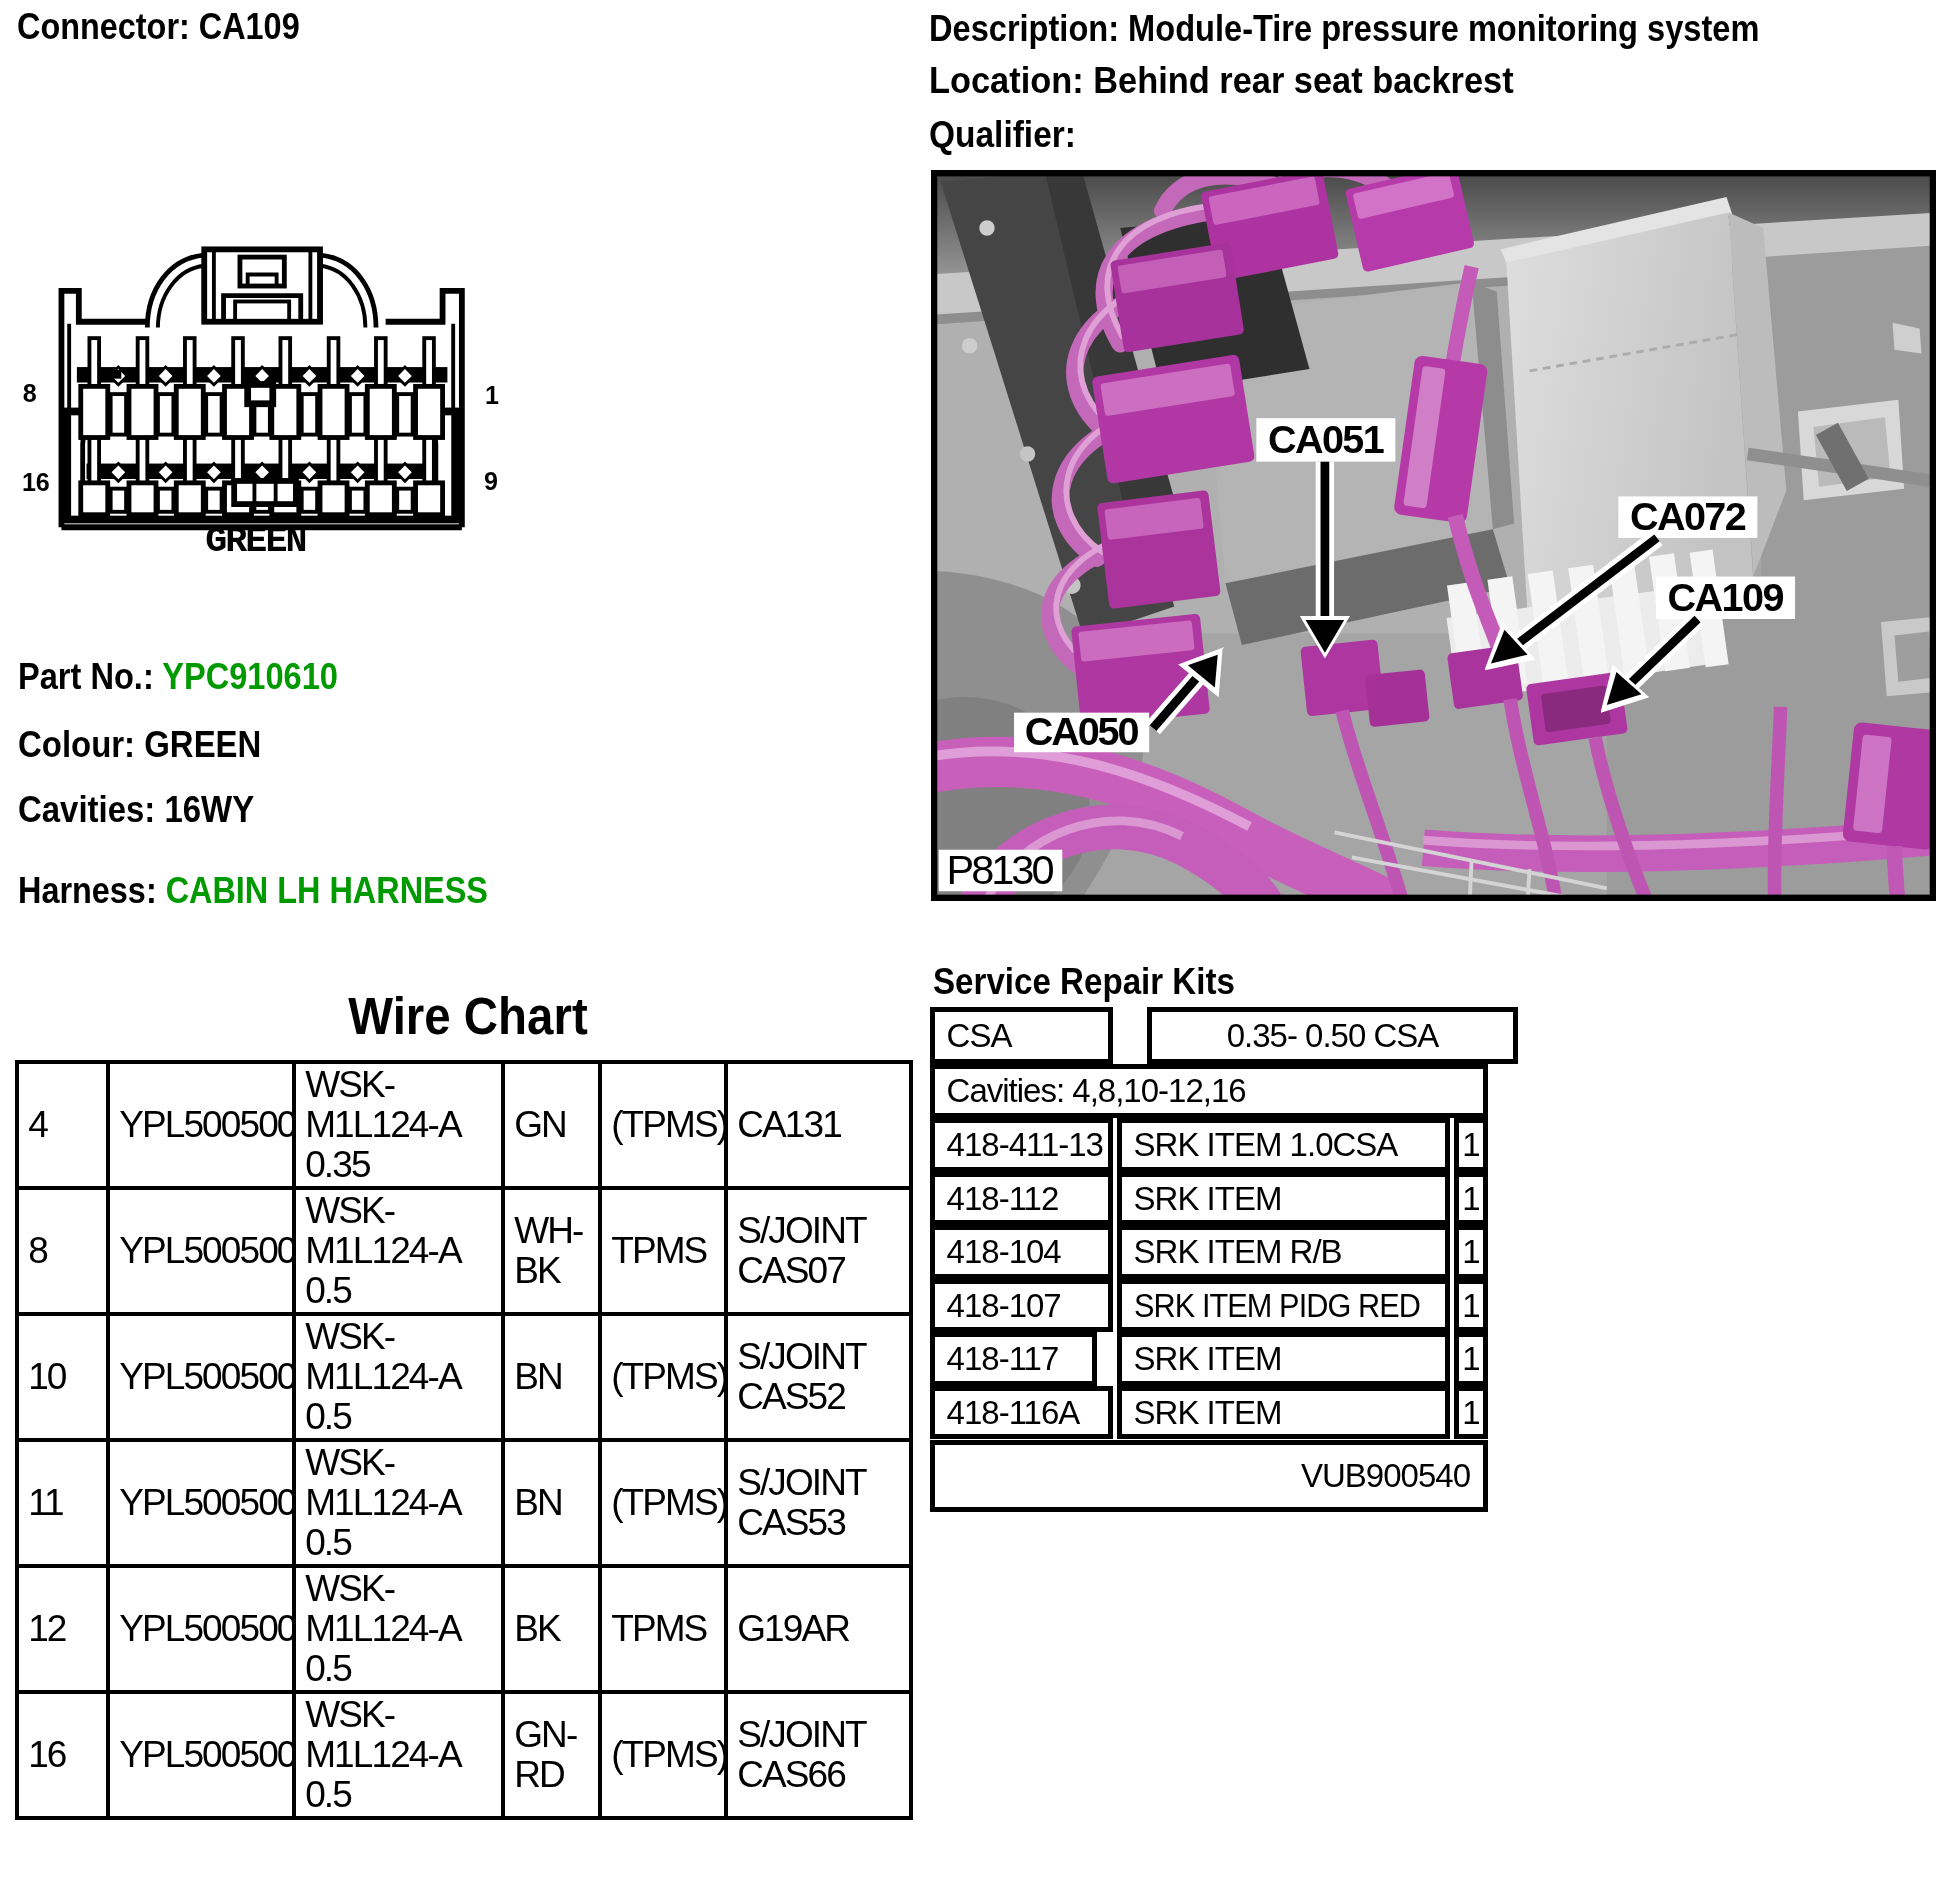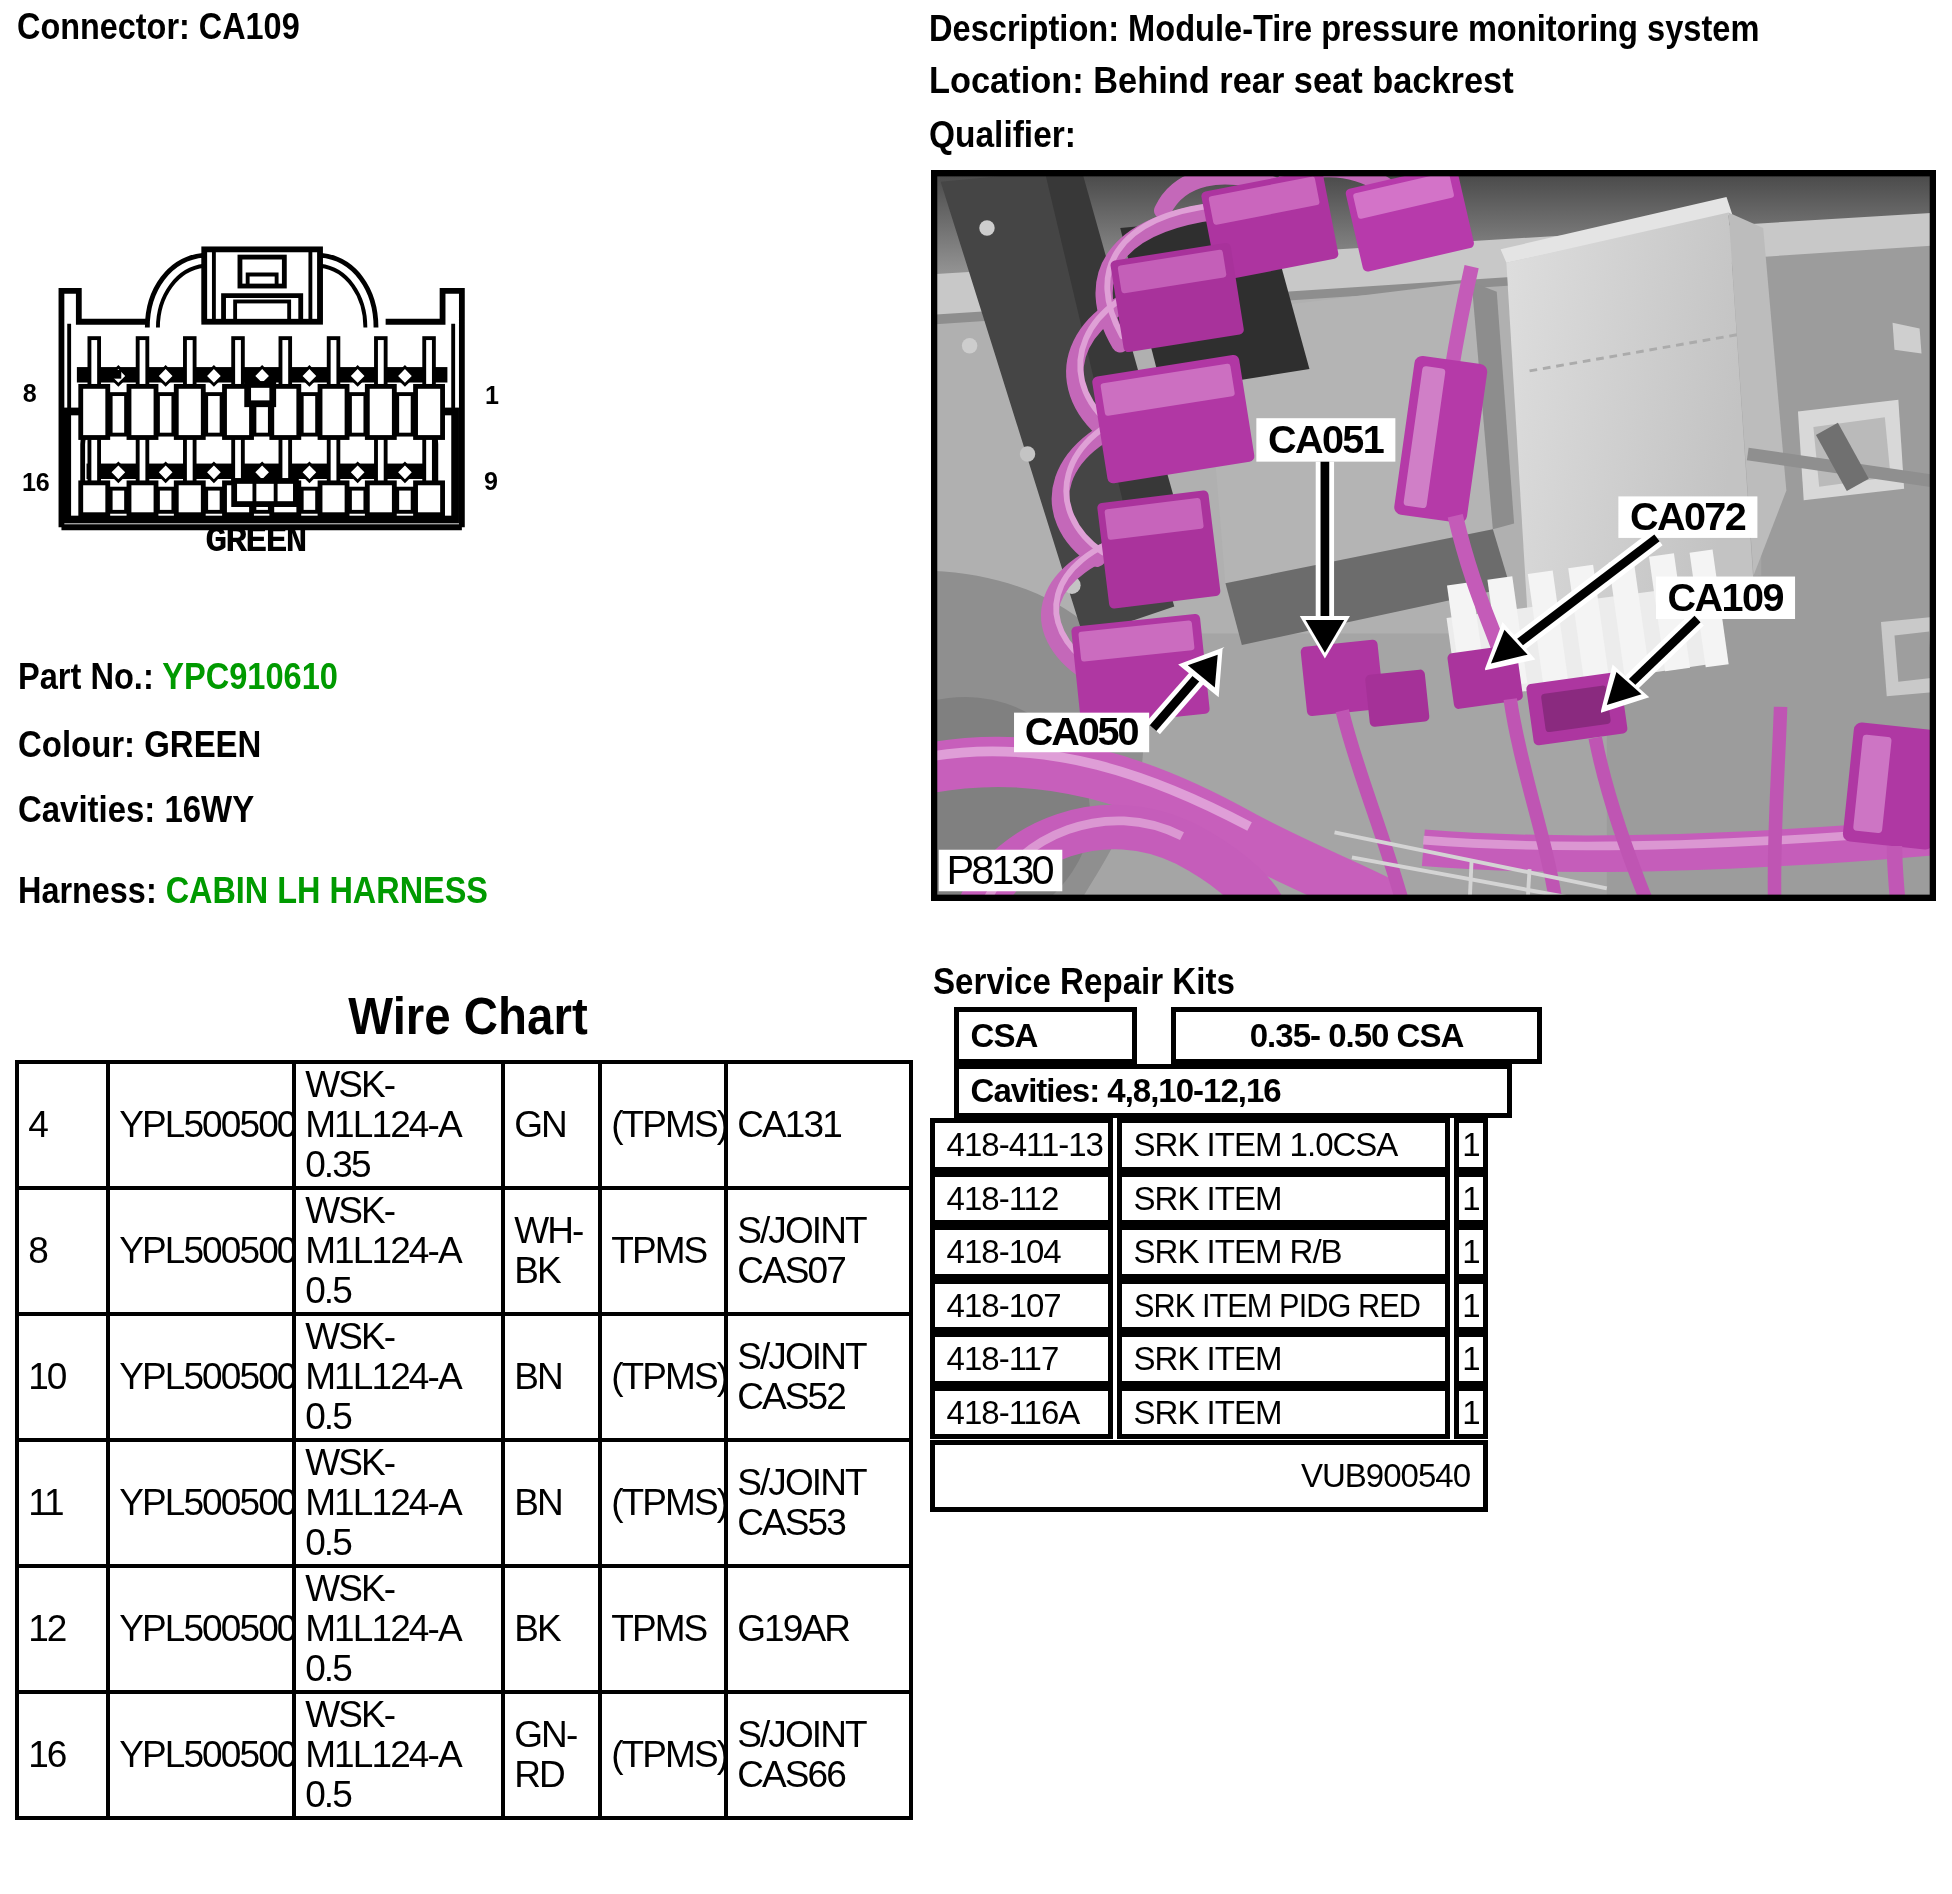--- a/index.html
+++ b/index.html
@@ -1,19 +1,19 @@
 <!DOCTYPE html>
 <html><head>
 <meta charset="utf-8">
 <style>
   html,body{margin:0;padding:0;}
   body{width:1952px;height:1894px;background:#ffffff;position:relative;
        font-family:"Liberation Sans",sans-serif;overflow:hidden;}
   .abs{position:absolute;}
-  .b{font-weight:bold;margin-left:24px;}
+  .b{font-weight:normal;}
   .grn{color:#009a00;}
   .hl{font-size:36px;font-weight:bold;color:#000;white-space:nowrap;line-height:1;transform-origin:left top;}
 </style>
 </head>
 <body>
 
 <div class="abs hl" id="t_conn" style="left:17.4px;top:8.7px;transform:scaleX(0.90);">Connector: CA109</div>
 
 <div class="abs hl" id="t_desc" style="left:929px;top:10.6px;transform:scaleX(0.905);">Description: Module-Tire pressure monitoring system</div>
 
@@ -242,21 +242,21 @@
   <div class="abs srkbox" style="left:930px;top:1225px;width:183px;height:54px;">418-104</div>
   <div class="abs srkbox" style="left:1117px;top:1225px;width:333px;height:54px;">SRK ITEM R/B</div>
   <div class="abs srkbox" style="left:1454px;top:1225px;width:34px;height:54px;justify-content:center;padding-left:0;">1</div>
 
   <div class="abs srkbox" style="left:930px;top:1279px;width:183px;height:53px;">418-107</div>
   <div class="abs srkbox" style="left:1117px;top:1279px;width:333px;height:53px;">
       <span style="display:inline-block;transform:scaleX(0.93);transform-origin:left center;white-space:nowrap;">SRK ITEM PIDG RED</span>
     </div>
   <div class="abs srkbox" style="left:1454px;top:1279px;width:34px;height:53px;justify-content:center;padding-left:0;">1</div>
 
-  <div class="abs srkbox" style="left:930px;top:1332px;width:183px;height:54px;">418-117</div>
+  <div class="abs srkbox" style="left:930px;top:1332px;width:167px;height:54px;">418-117</div>
   <div class="abs srkbox" style="left:1117px;top:1332px;width:333px;height:54px;">SRK ITEM</div>
   <div class="abs srkbox" style="left:1454px;top:1332px;width:34px;height:54px;justify-content:center;padding-left:0;">1</div>
 
   <div class="abs srkbox" style="left:930px;top:1386px;width:183px;height:53px;">418-116A</div>
   <div class="abs srkbox" style="left:1117px;top:1386px;width:333px;height:53px;">SRK ITEM</div>
   <div class="abs srkbox" style="left:1454px;top:1386px;width:34px;height:53px;justify-content:center;padding-left:0;">1</div>
 
   <div class="abs srkbox" style="left:930px;top:1440px;width:558px;height:72px;justify-content:flex-end;padding-right:13px;">VUB900540</div>
 </div>
 <style>

